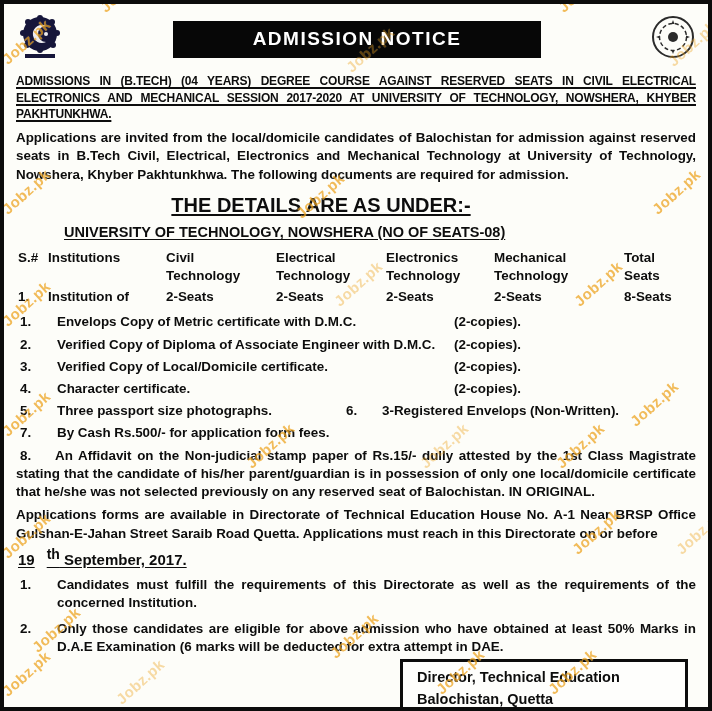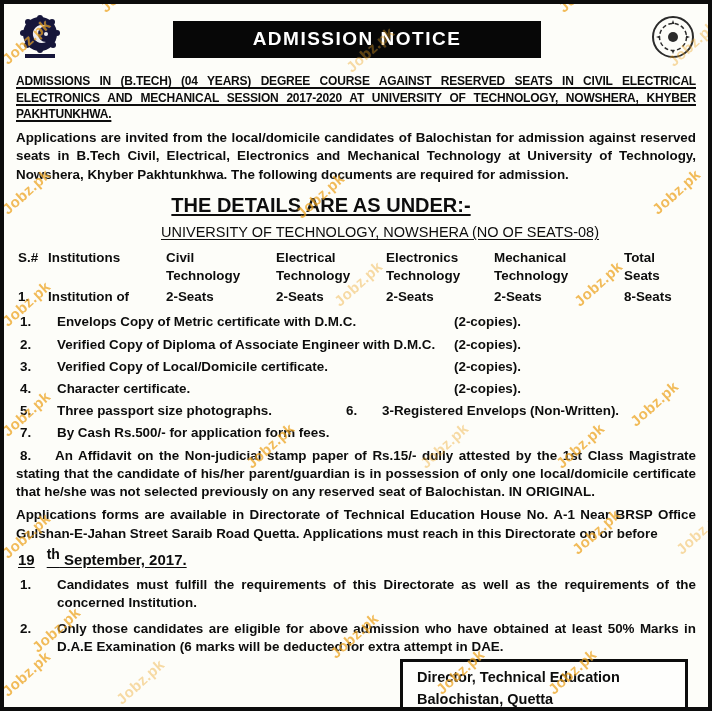--- a/index.html
+++ b/index.html
@@ -45,24 +45,23 @@
     text-align:justify;margin:2px 0 7px 0;
     text-decoration:underline;text-underline-offset:2px;text-decoration-thickness:1.5px;
   }
   .intro{text-align:justify;margin:0 0 8px 0;}
   .h-details{
     text-align:center;font-size:20px;font-weight:800;
     text-decoration:underline;text-underline-offset:2px;
     margin:0 70px 4px 0;
   }
   .h-univ{
-    font-size:14.5px;font-weight:400;
+    font-size:14.5px;font-weight:700;
     text-decoration:underline;text-underline-offset:2px;
     margin:0 0 6px 48px;
-    text-align:center;
   }
   
   .seats{
     display:grid;
     grid-template-columns:30px 118px 110px 110px 108px 130px 1fr;
     row-gap:3px;margin:0 0 7px 2px;
   }
   .hcell{max-width:92px;}
   .hcell.c1,.hcell.c2{max-width:none;}
   .hcell.c7{max-width:46px;}

